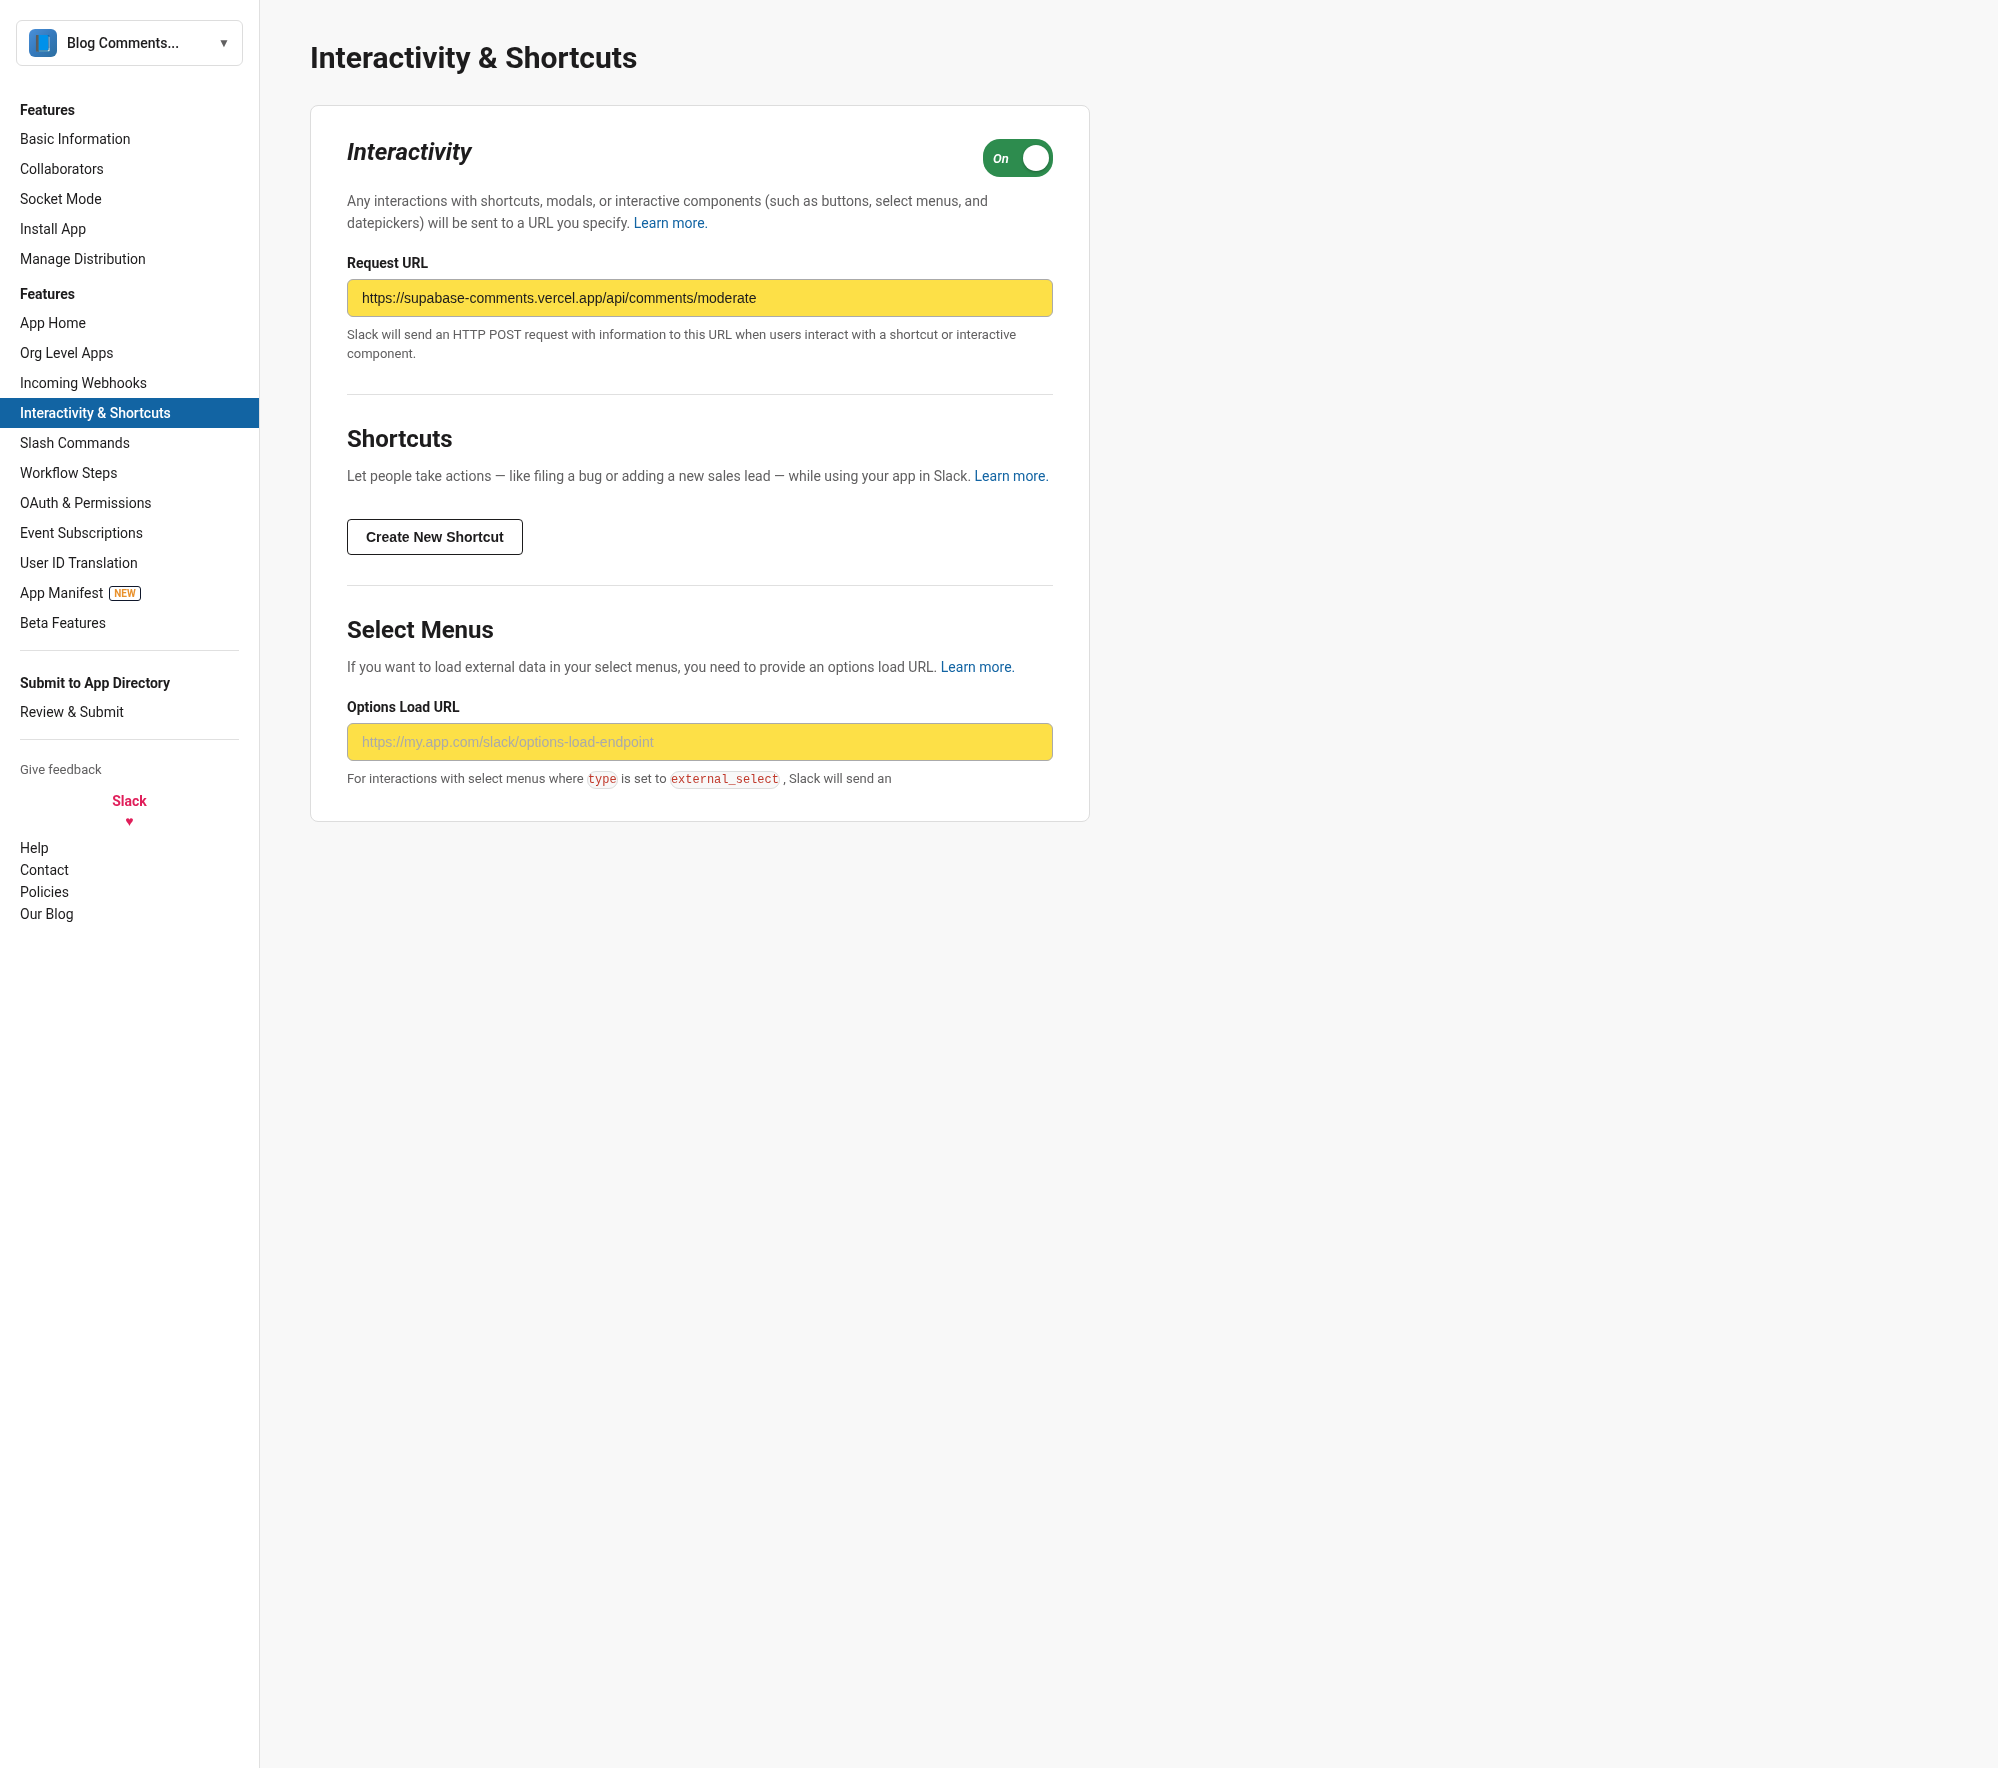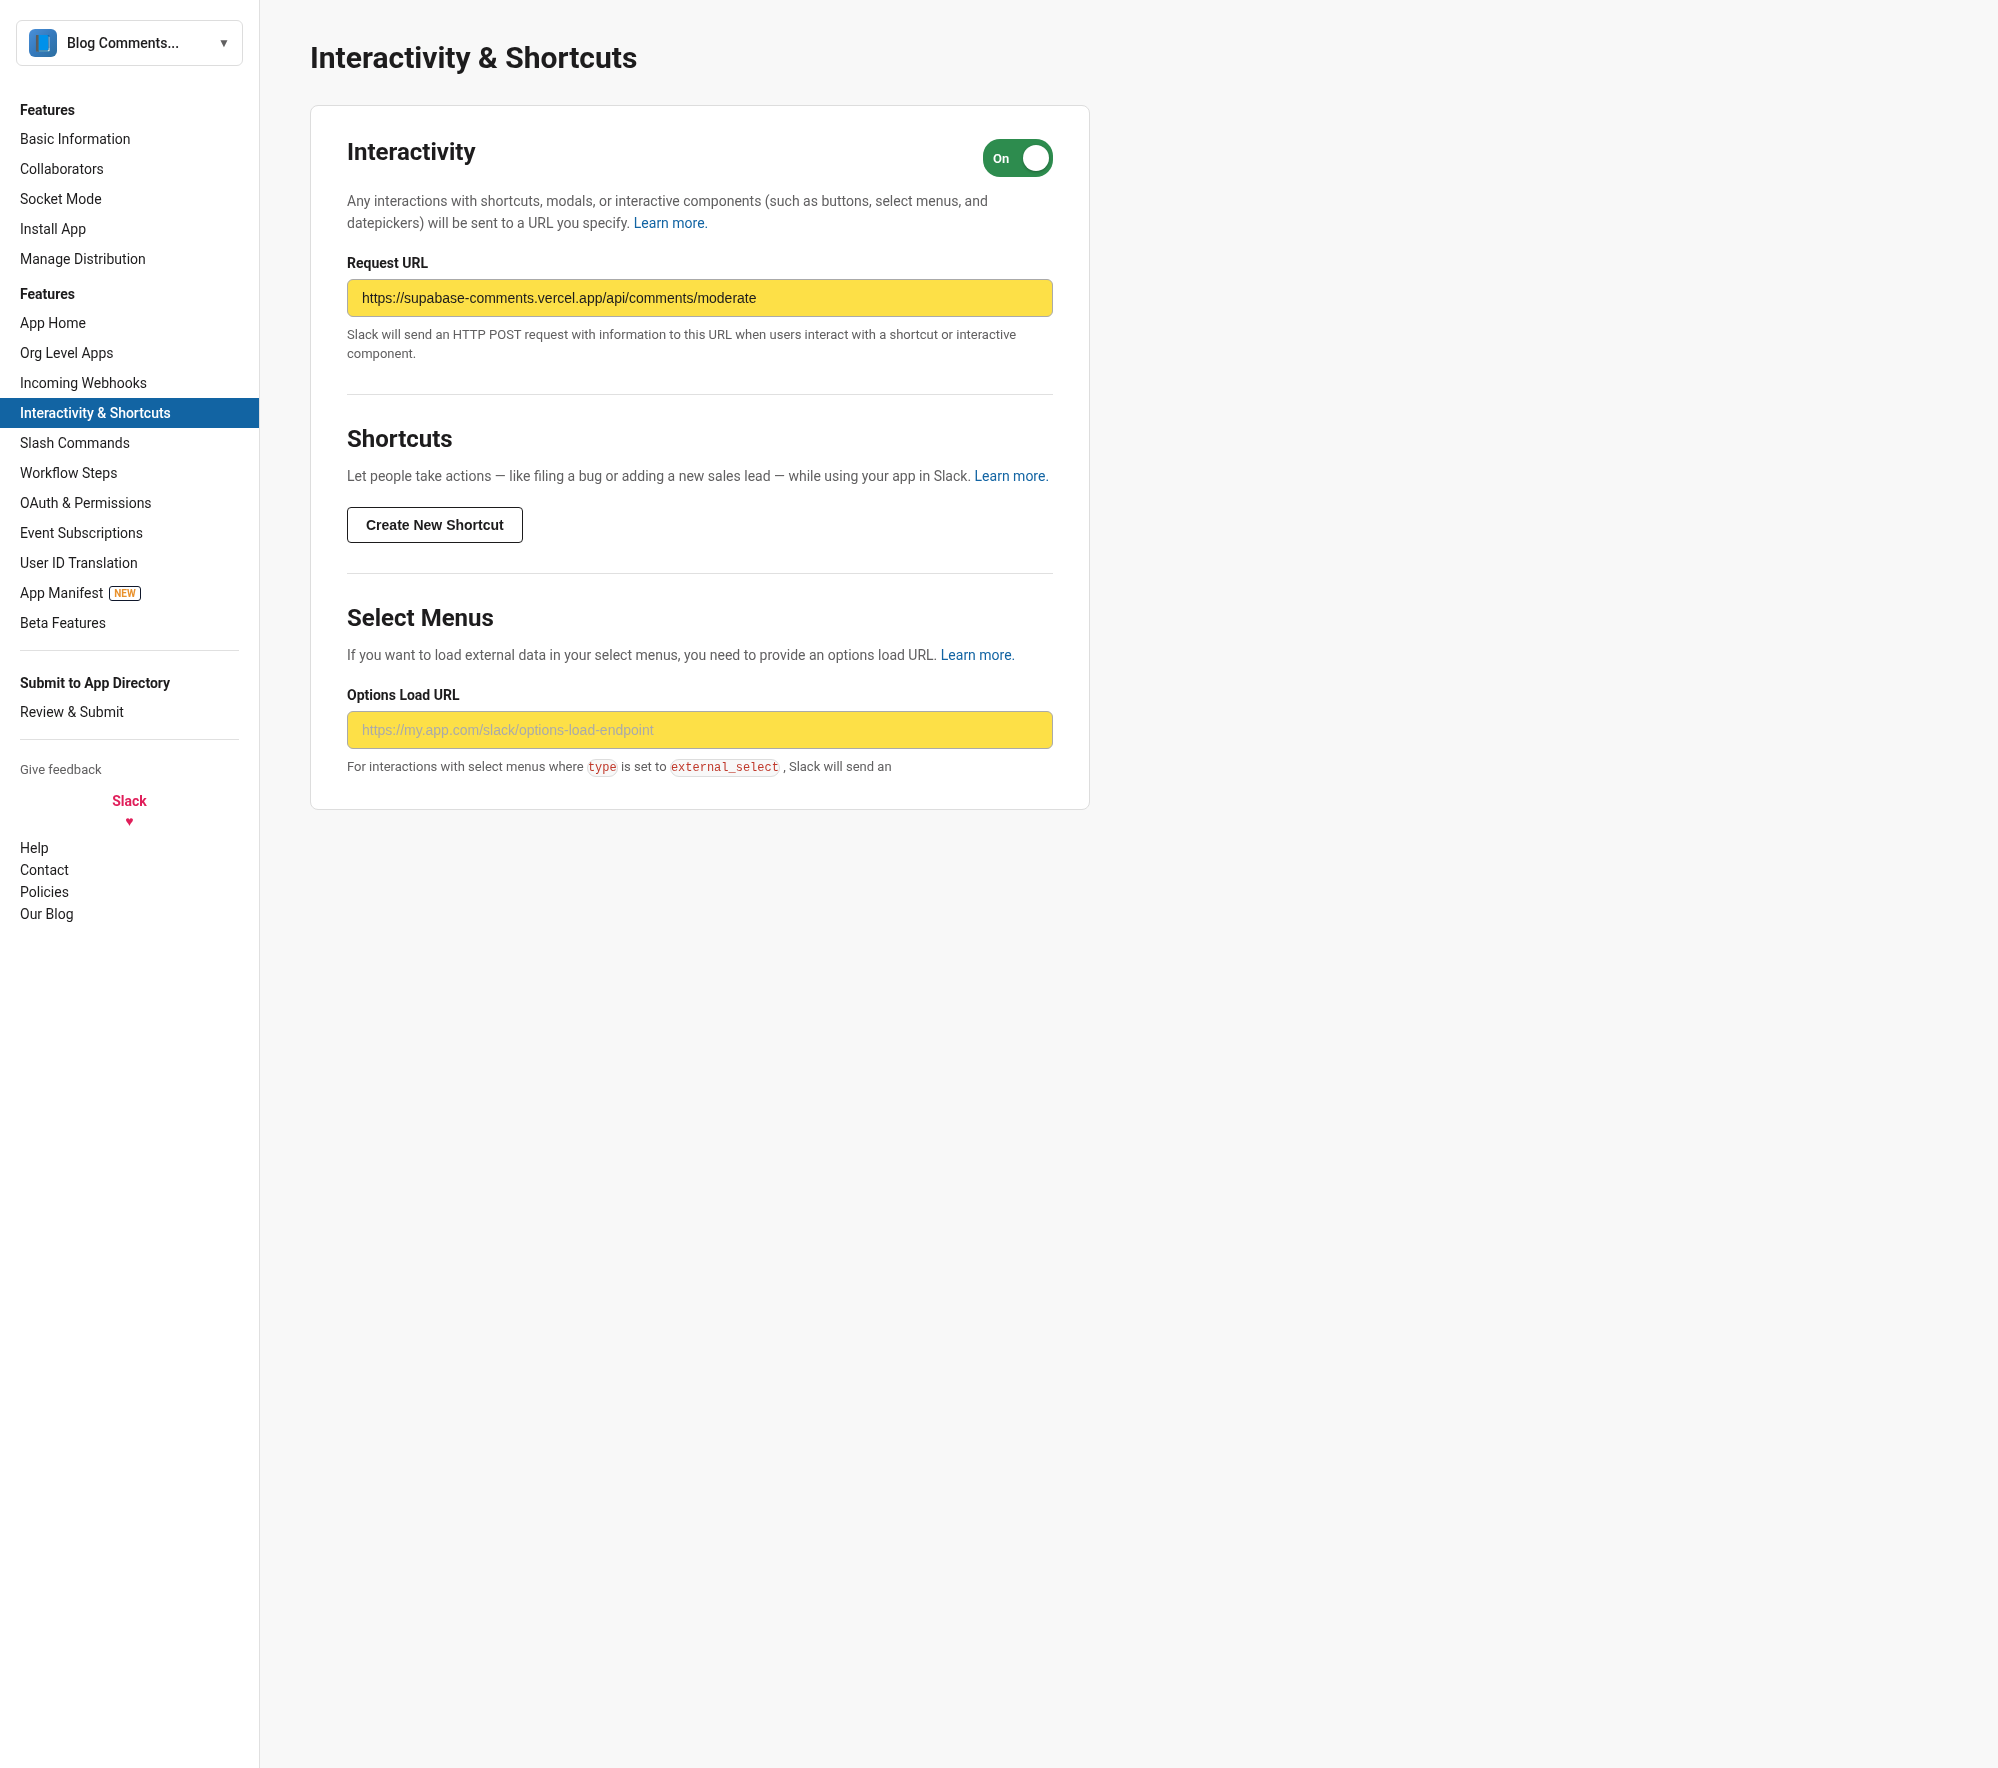--- a/index.html
+++ b/index.html
@@ -162,20 +162,21 @@
       color: #1264a3;
       text-decoration: none;
     }
 
     
     .interactivity-header {
       display: flex;
       align-items: center;
       justify-content: space-between;
       margin-bottom: 12px;
+      font-style: italic;
     }
 
     .toggle-container {
       display: flex;
       align-items: center;
       gap: 8px;
     }
 
     .toggle-switch {
       position: relative;
@@ -257,21 +258,21 @@
 
     .btn-create-shortcut {
       padding: 9px 18px;
       border: 1px solid #1d1c1d;
       background: #fff;
       border-radius: 4px;
       font-size: 14px;
       font-weight: 600;
       color: #1d1c1d;
       cursor: pointer;
-      margin-top: 0;
+      margin-top: 12px;
     }
 
     .code-tag {
       font-family: Liberation Mono, monospace;
       font-size: 12px;
       background: #f8f8f8;
       border: 1px solid #ddd;
       border-radius: 9px;
       padding: 1px 0;
       color: #c0392b;

